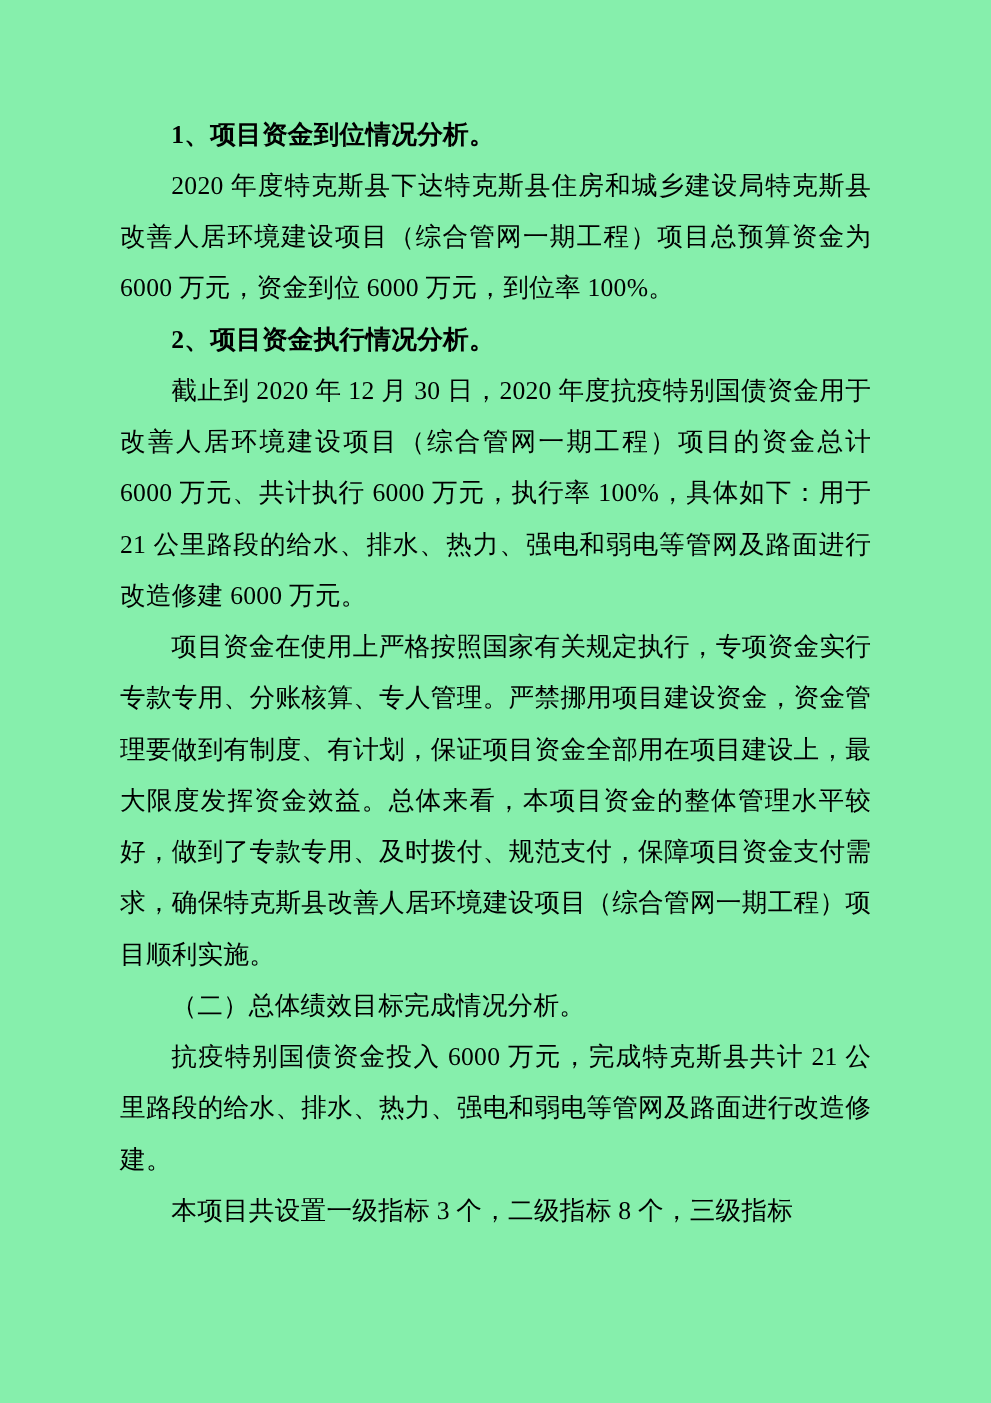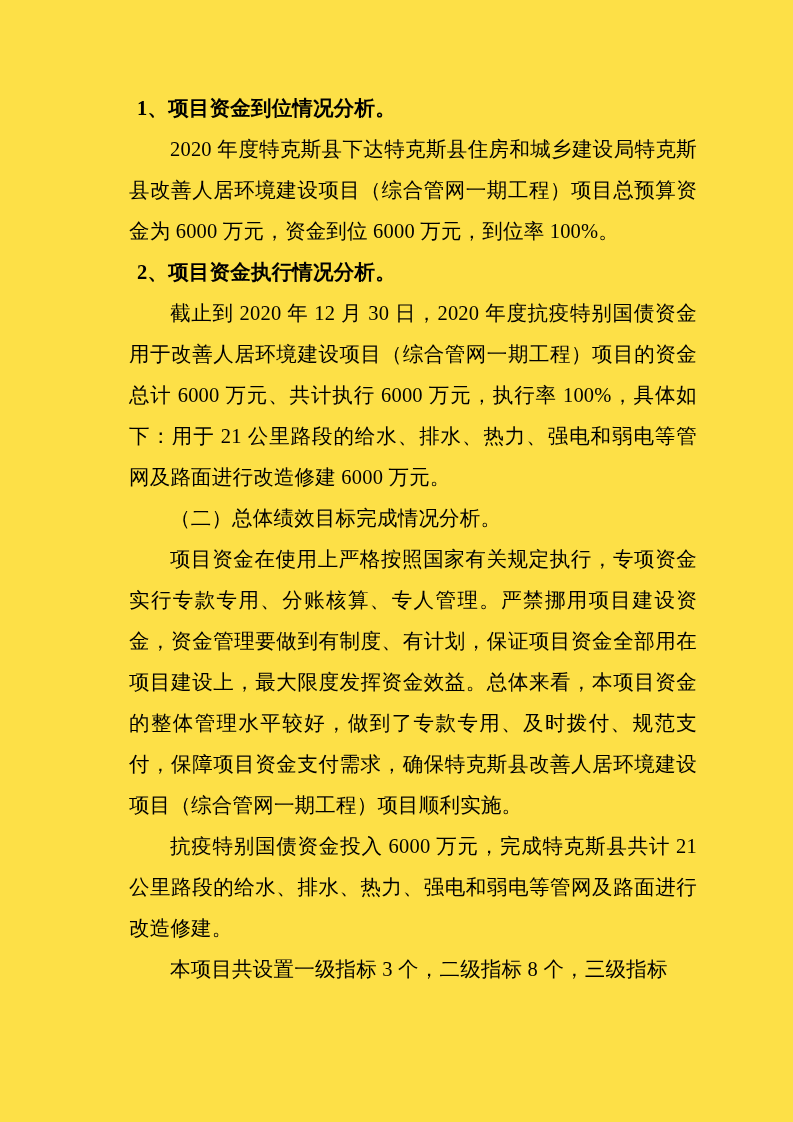--- a/index.html
+++ b/index.html
@@ -13,37 +13,36 @@
     font-family: "Liberation Serif", "DejaVu Serif", serif;
     color: #000000;
     -webkit-font-smoothing: antialiased;
   }
   .page {
     position: relative;
     width: 793px;
     height: 1122px;
     box-sizing: border-box;
     padding: 88px 96px 70px 96px;
-    background: #fde047;
+    background: #86efac;
     overflow: hidden;
   }
   .doc-body {
     font-size: 20.5px;
     line-height: 41px;
     text-align: justify;
     text-justify: inter-ideograph;
     letter-spacing: 0.2px;
   }
   p {
     margin: 0;
     padding: 0;
   }
   .para {
     text-indent: 2em;
-    margin-left: 33px;
   }
   .heading {
     text-indent: 2em;
     font-weight: bold;
   }
 </style>
 </head>
 <body>
 
 <div class="page">
@@ -51,23 +50,23 @@
 
     <p class="heading">1、项目资金到位情况分析。</p>
 
     <p class="para">2020 年度特克斯县下达特克斯县住房和城乡建设局特克斯县改善人居环境建设项目（综合管网一期工程）项目总预算资金为 6000 万元，资金到位 6000 万元，到位率 100%。</p>
 
     <p class="heading">2、项目资金执行情况分析。</p>
 
     <p class="para">截止到 2020 年 12 月 30 日，2020 年度抗疫特别国债资金用于改善人居环境建设项目（综合管网一期工程）项目的资金总计 6000 万元、共计执行 6000 万元，执行率 100%，具体如下：用于 21 公里路段的给水、排水、热力、强电和弱电等管网及路面进行改造修建 6000 万元。</p>
 
 
+    <p class="para">项目资金在使用上严格按照国家有关规定执行，专项资金实行专款专用、分账核算、专人管理。严禁挪用项目建设资金，资金管理要做到有制度、有计划，保证项目资金全部用在项目建设上，最大限度发挥资金效益。总体来看，本项目资金的整体管理水平较好，做到了专款专用、及时拨付、规范支付，保障项目资金支付需求，确保特克斯县改善人居环境建设项目（综合管网一期工程）项目顺利实施。</p>
+
     <p class="para">（二）总体绩效目标完成情况分析。</p>
-
-    <p class="para">项目资金在使用上严格按照国家有关规定执行，专项资金实行专款专用、分账核算、专人管理。严禁挪用项目建设资金，资金管理要做到有制度、有计划，保证项目资金全部用在项目建设上，最大限度发挥资金效益。总体来看，本项目资金的整体管理水平较好，做到了专款专用、及时拨付、规范支付，保障项目资金支付需求，确保特克斯县改善人居环境建设项目（综合管网一期工程）项目顺利实施。</p>
 
     <p class="para">抗疫特别国债资金投入 6000 万元，完成特克斯县共计 21 公里路段的给水、排水、热力、强电和弱电等管网及路面进行改造修建。</p>
 
 
     <p class="para">本项目共设置一级指标 3 个，二级指标 8 个，三级指标</p>
 
   </div>
 </div>
 
 </body></html>

